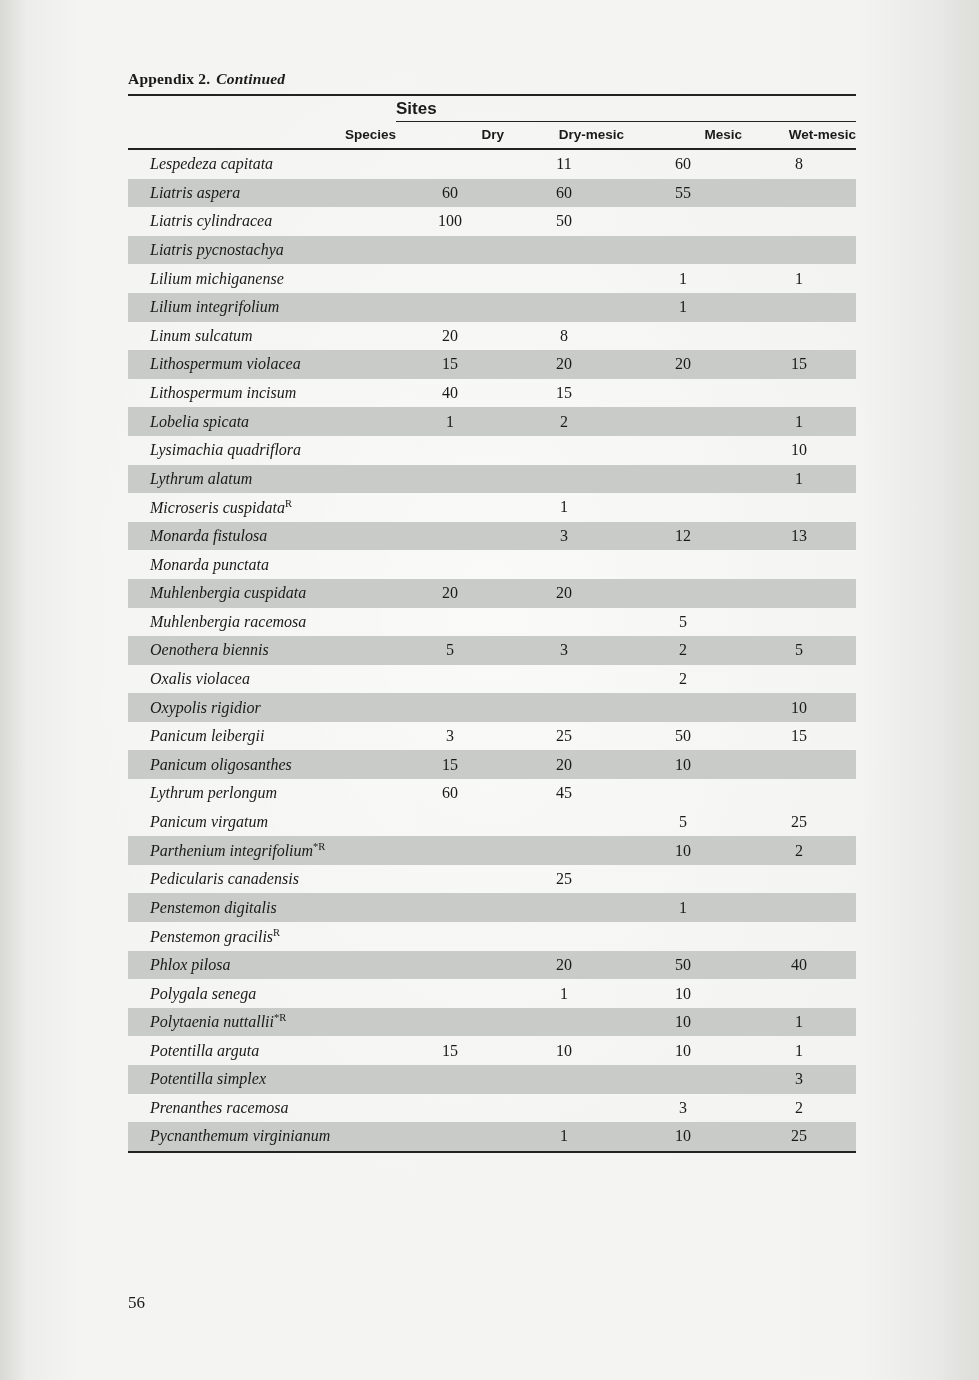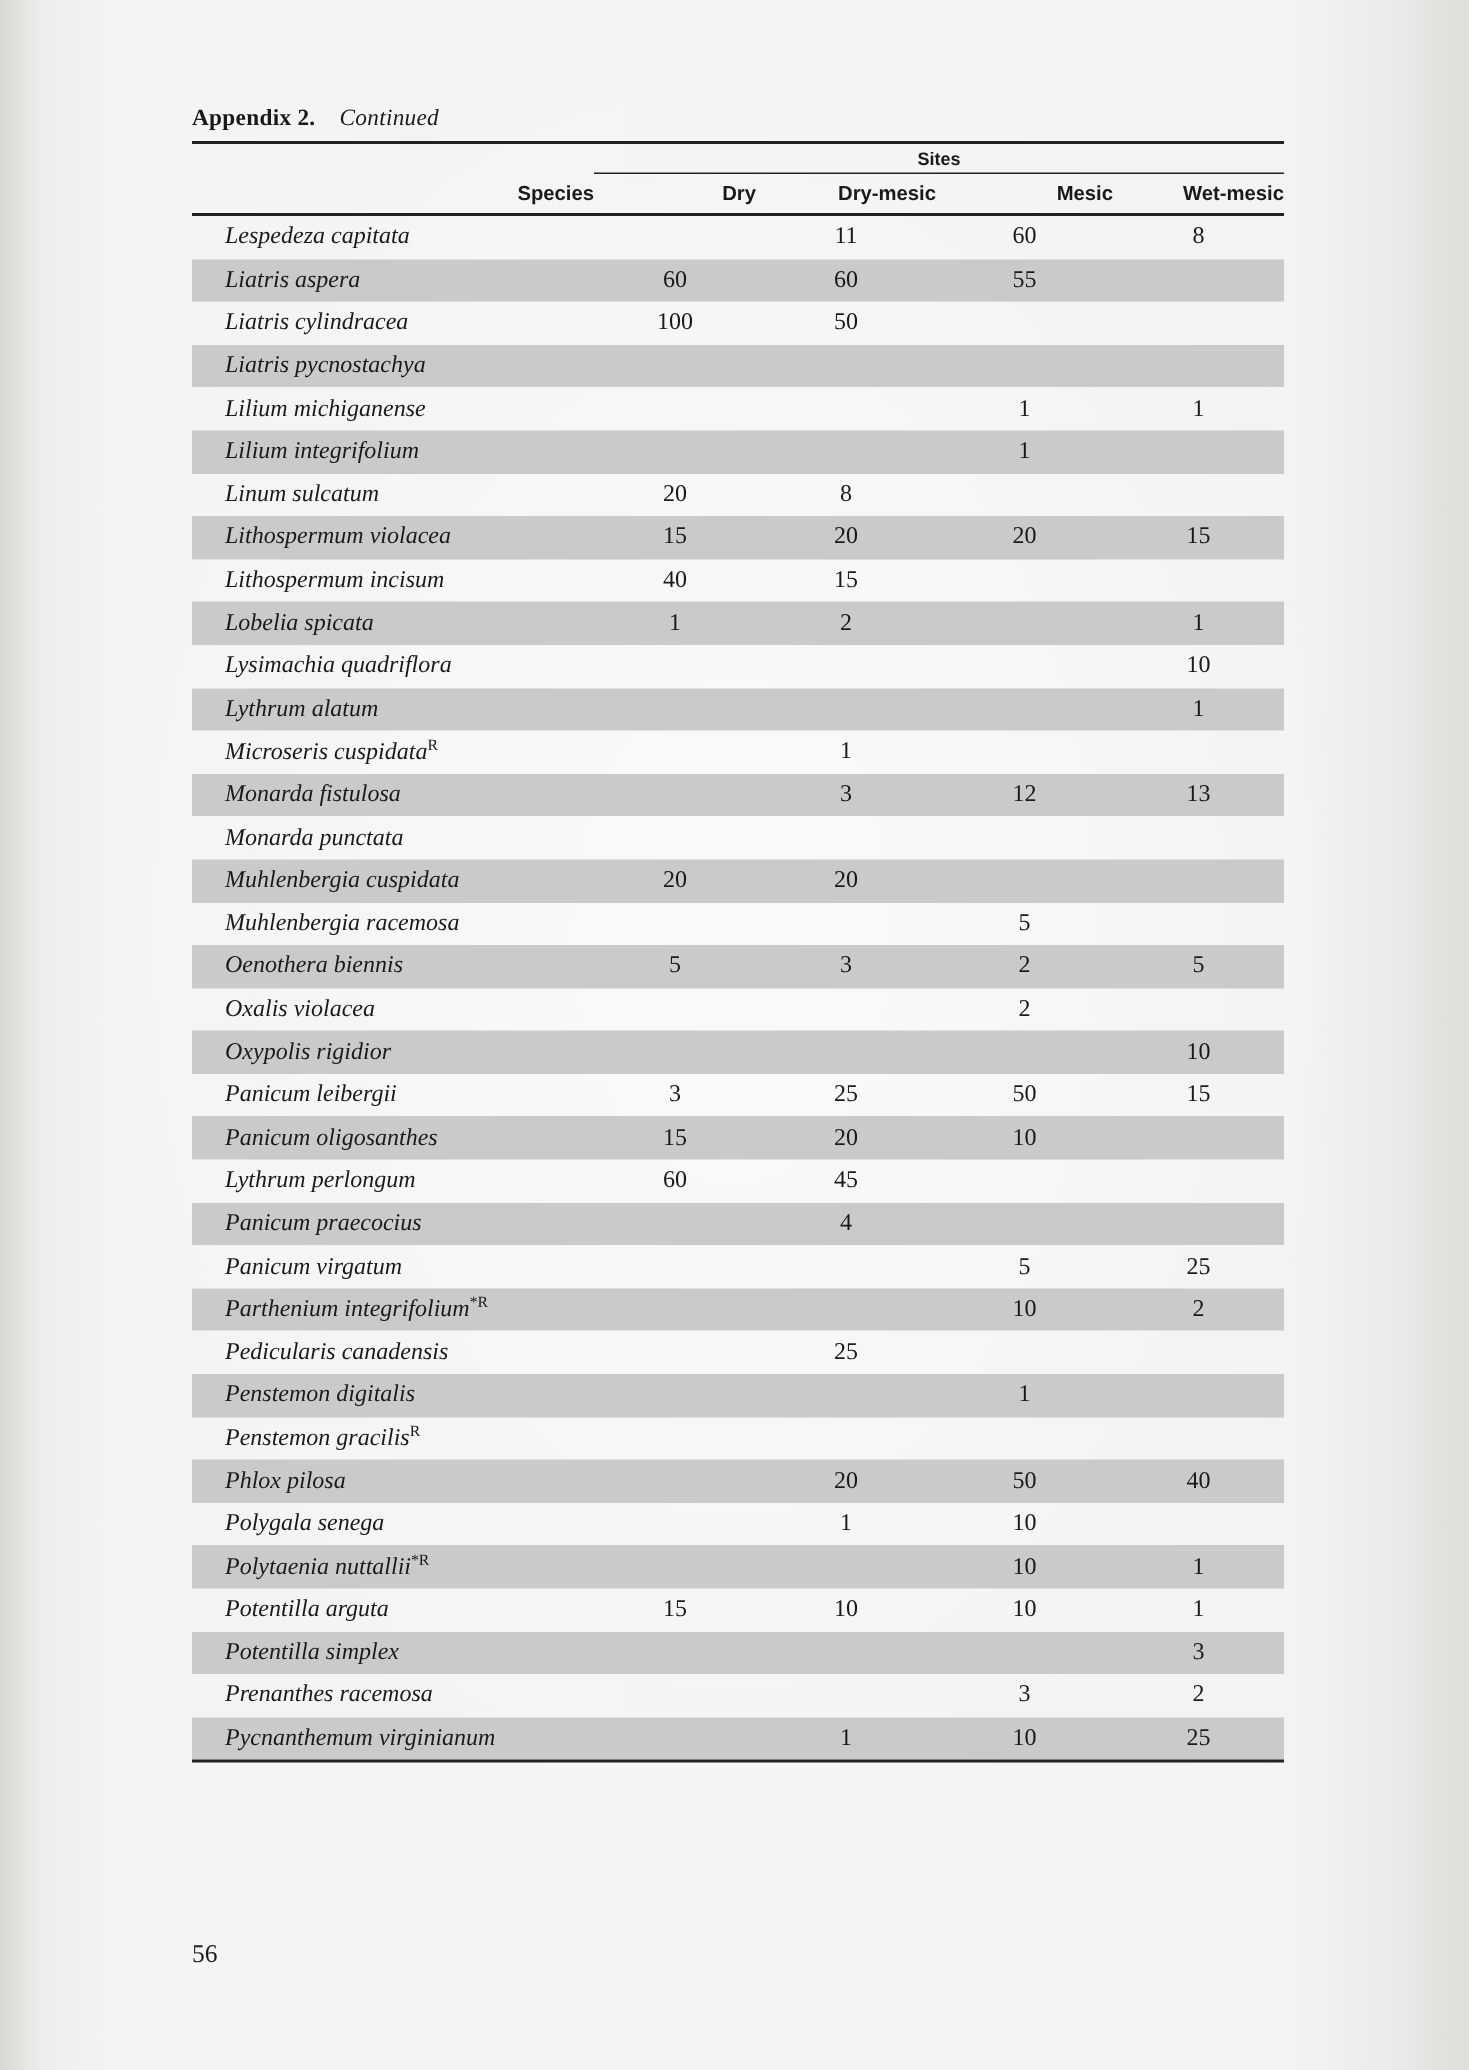--- a/index.html
+++ b/index.html
@@ -46,22 +46,22 @@
     font-family: "Liberation Serif", serif;
     font-size: 15.5px;
     margin-bottom: 6px;
     letter-spacing: 0.2px;
   }
   .appendix-head .lbl {
     font-weight: bold;
   }
   .appendix-head .cont {
     font-style: italic;
-    font-weight: normal;
-    margin-left: 16px;
+    font-weight: bold;
+    margin-left: 6px;
   }
   table.data {
     border-collapse: collapse;
     width: 728px;
     table-layout: fixed;
     font-size: 15.5px;
   }
   table.data col.c-species { width: 268px; }
   table.data col.c-dry     { width: 108px; }
   table.data col.c-drymes  { width: 120px; }
@@ -73,24 +73,24 @@
     height: 0;
     padding: 0;
   }
   .rule-bottom td {
     border-bottom: 2.2px solid #222;
     height: 0;
     padding: 0;
   }
   tr.sites-row th {
     font-family: "Liberation Sans", sans-serif;
-    font-size: 12px;
+    font-size: 17px;
     font-weight: bold;
     padding: 3px 0 2px 0;
-    text-align: center;
+    text-align: left;
   }
   tr.sites-row th.sites-span {
     border-bottom: 1.1px solid #222;
   }
   tr.head-row th {
     font-family: "Liberation Sans", sans-serif;
     font-size: 13.5px;
     font-weight: bold;
     padding: 5px 0 6px 0;
     text-align: right;
@@ -326,27 +326,20 @@
           <td class="num">10</td>
           <td class="num"></td>
         </tr>
         <tr class="data-row">
           <td class="species">Lythrum perlongum</td>
           <td class="num">60</td>
           <td class="num">45</td>
           <td class="num"></td>
           <td class="num"></td>
         </tr>
-        <tr class="data-row shaded">
-          <td class="species">Panicum praecocius</td>
-          <td class="num"></td>
-          <td class="num">4</td>
-          <td class="num"></td>
-          <td class="num"></td>
-        </tr>
         <tr class="data-row">
           <td class="species">Panicum virgatum</td>
           <td class="num"></td>
           <td class="num"></td>
           <td class="num">5</td>
           <td class="num">25</td>
         </tr>
         <tr class="data-row shaded">
           <td class="species">Parthenium integrifolium<sup class="rcode">*R</sup></td>
           <td class="num"></td>

